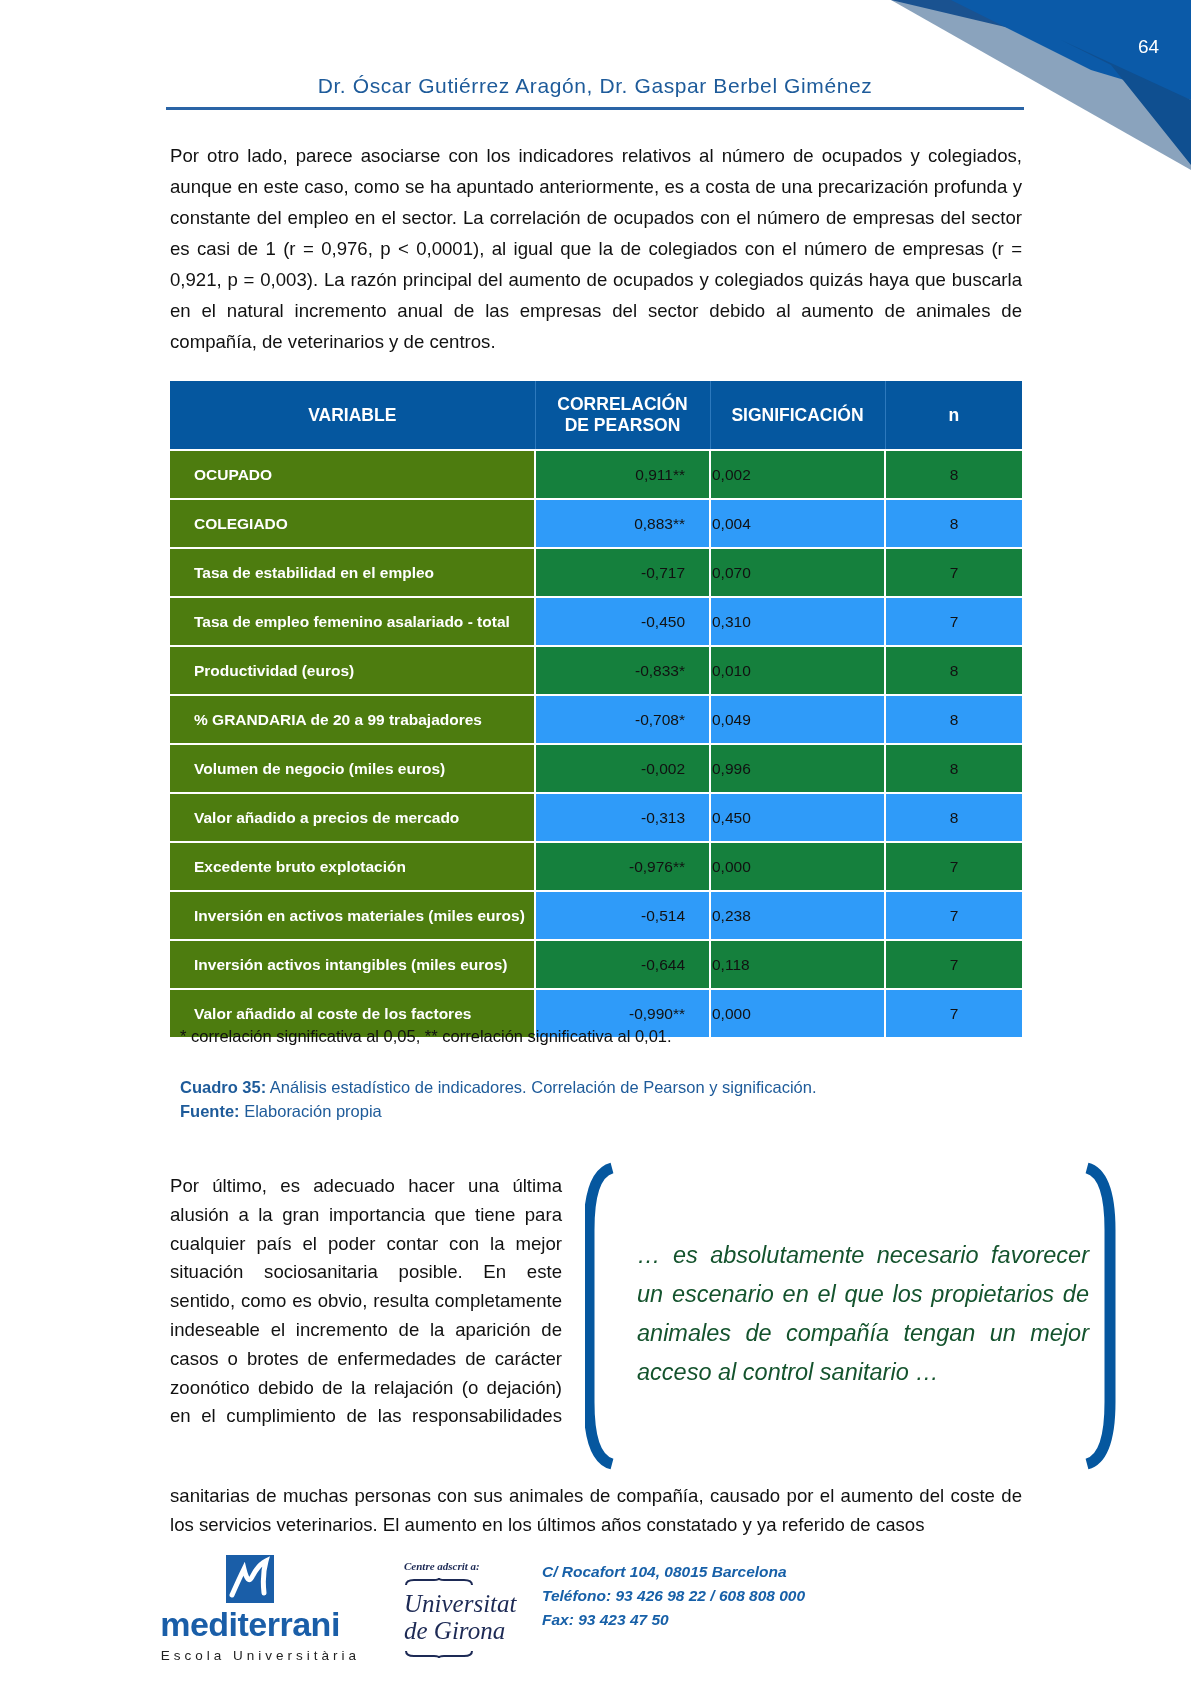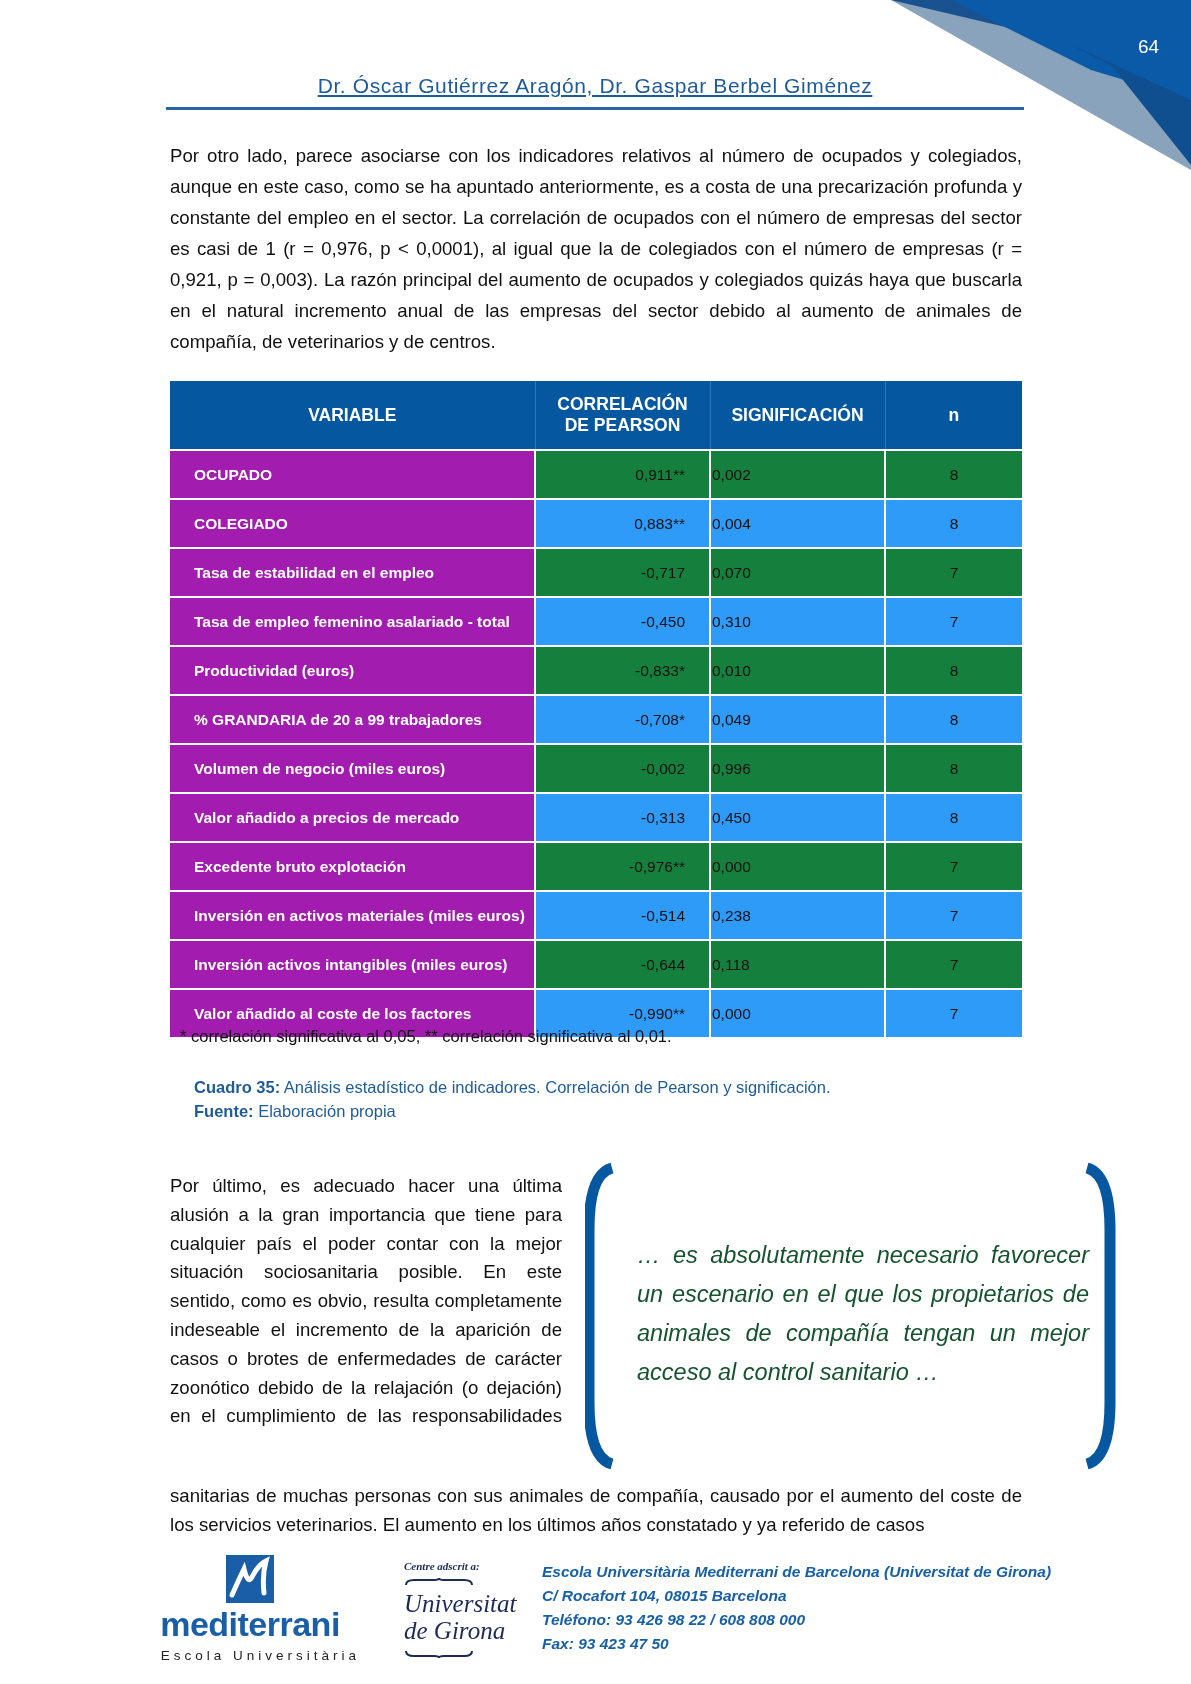--- a/index.html
+++ b/index.html
@@ -2,44 +2,44 @@
 <html><head>
 <meta charset="utf-8">
 <style>
   html, body { margin: 0; padding: 0; background: #ffffff; }
   body { width: 1191px; height: 1684px; position: relative; overflow: hidden;
          font-family: "Liberation Sans", sans-serif; color: #111; }
   .corner { position: absolute; right: 0; top: 0; width: 300px; height: 170px; }
   .page-num { position: absolute; left: 1138px; top: 36px; font-size: 19px; color: #ffffff;
               font-family: "Liberation Sans", sans-serif; }
   .header-title { position: absolute; left: 166px; top: 74px; width: 858px; text-align: center;
-                  font-size: 21px; color: #1e5b9a; letter-spacing: 0.6px; text-decoration: underline; }
+                  font-size: 21px; color: #1e5b9a; letter-spacing: 0.6px; }
   .header-rule { position: absolute; left: 166px; top: 107px; width: 858px; height: 3px; background: #2a64a6; }
 
   .para { position: absolute; left: 170px; width: 852px; font-size: 18.6px; line-height: 31px;
           text-align: justify; color: #111; }
   .p1 { top: 140px; }
 
   table.stats { position: absolute; left: 170px; top: 381px; width: 852px; border-collapse: collapse;
                 table-layout: fixed; font-family: "Liberation Sans", sans-serif; }
   table.stats th { background: #05579f; color: #ffffff; font-size: 17.5px; font-weight: bold;
                    height: 66px; text-align: center; line-height: 21px; border-right: 1px solid #2d79bd; }
   table.stats th:last-child { border-right: none; }
   table.stats td { height: 45px; font-size: 15.5px; border-top: 2px solid #ffffff; border-right: 2px solid #ffffff; }
   table.stats td:last-child { border-right: none; }
-  td.var { background: #a21caf; color: #ffffff; font-weight: bold; padding-left: 24px; font-size: 15px; }
+  td.var { background: #4d7c0f; color: #ffffff; font-weight: bold; padding-left: 24px; font-size: 15px; }
   tr.light td.num { background: #15803d; }
   tr.dark td.num { background: #2f9bf9; }
   td.corr { text-align: right; padding-right: 24px; }
   td.sig { text-align: left; padding-right: 68px; }
   td.n { text-align: center; }
 
   .footnote { position: absolute; left: 180px; top: 1027px; font-size: 16.5px; color: #111; }
   .caption { position: absolute; left: 180px; top: 1075px; font-size: 16.5px; color: #1e5b9a; line-height: 24px; }
-  .caption b { font-weight: bold; margin-left: 14px; }
+  .caption b { font-weight: bold; }
 
   .p2 { top: 1172px; left: 170px; width: 392px; text-align: justify; text-align-last: justify; }
   .p3 { top: 1481px; left: 170px; width: 852px; }
 
   .quote-box { position: absolute; left: 585px; top: 1160px; width: 550px; height: 312px; }
   .quote-text { position: absolute; left: 637px; top: 1236px; width: 452px; font-size: 23.5px;
                 line-height: 39px; color: #14532d; font-style: italic; text-align: justify; text-align-last: left; }
 
   .footer-logo { position: absolute; left: 140px; top: 1555px; width: 220px; height: 120px; }
   .logo-mark { position: absolute; left: 86px; top: 0; width: 48px; height: 48px; background: #1a5ea8; }
@@ -199,17 +199,16 @@
   <div class="udg-name" style="margin-top:0;">
     <div>Universitat</div>
     <div>de Girona</div>
   </div>
   <svg width="70" height="8" viewBox="0 0 70 8">
       <path d="M2 1 Q2 6 10 6 L30 6 Q35 6 35 8 Q35 6 40 6 L60 6 Q68 6 68 1" stroke="#1d2a55" stroke-width="2" fill="none"></path>
     </svg>
 </div>
 
 <div class="contact">
-  <div>Escola Universitària Mediterrani de Barcelona (Universitat de Girona)</div>
   <div>C/ Rocafort 104, 08015 Barcelona</div>
   <div>Teléfono: 93 426 98 22 / 608 808 000</div>
   <div>Fax: 93 423 47 50</div>
 </div>
 
 </body></html>

